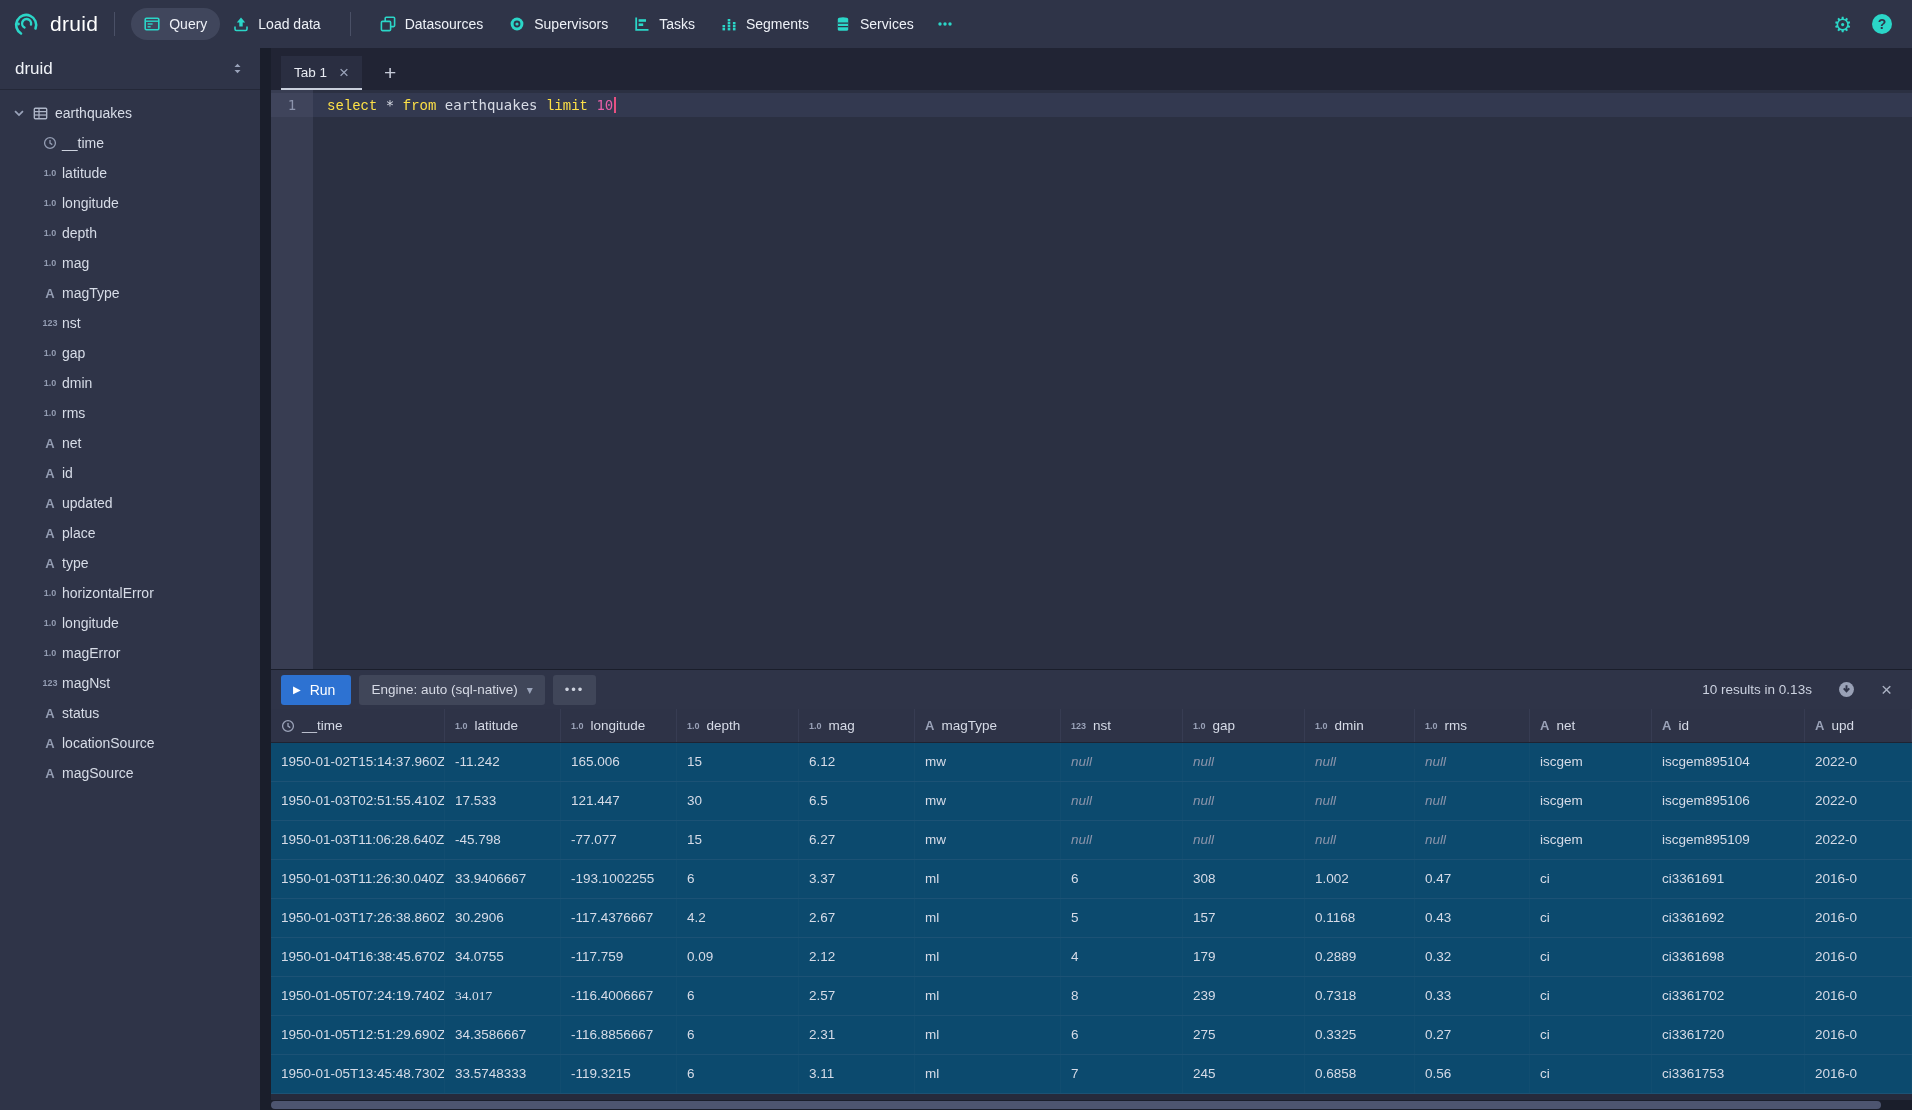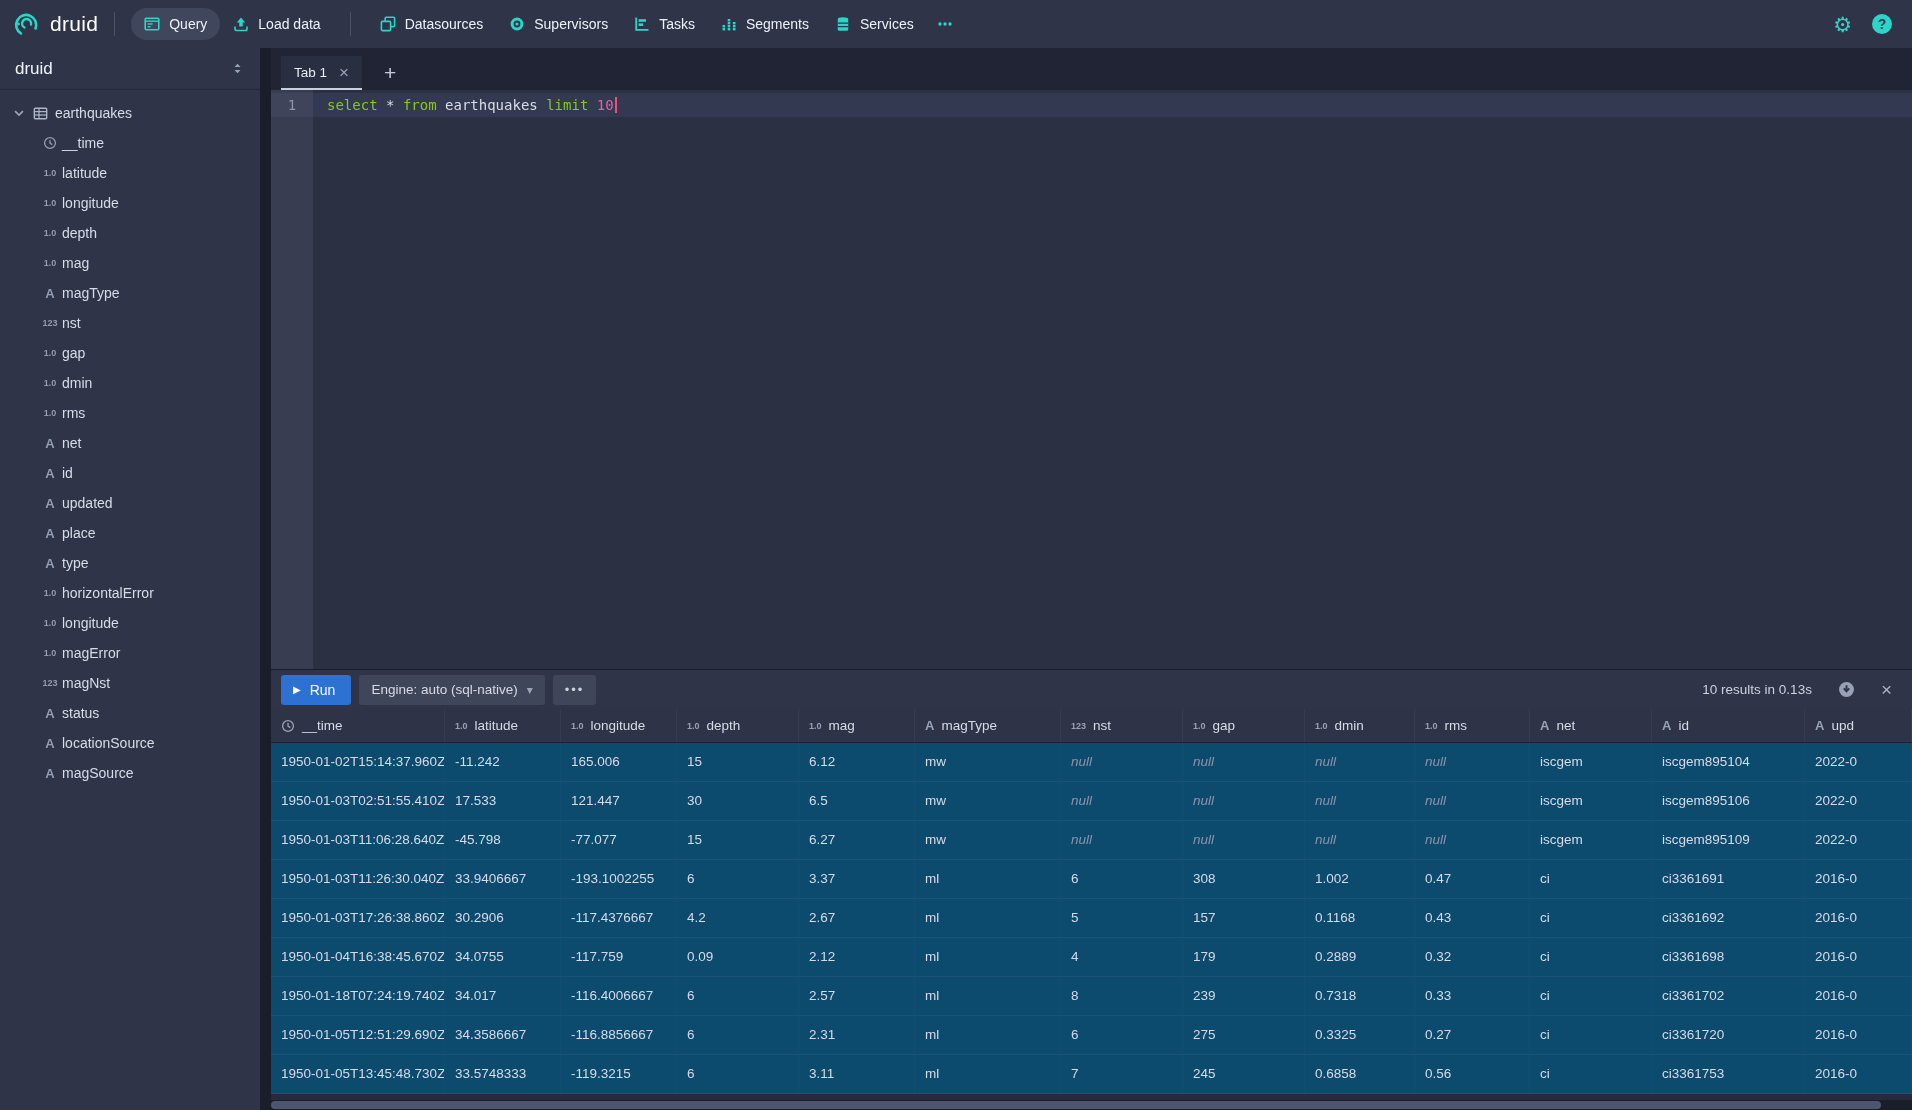--- a/index.html
+++ b/index.html
@@ -51,21 +51,21 @@
   .tab-close { color:#9aa3ba; font-size:17px; line-height:1; cursor:pointer; }
   .tab-add { margin-left:14px; color:#c6cbd8; font-size:21px; height:34px; display:flex;
              align-items:center; padding:0 8px; cursor:pointer; }
   
   .editor { flex:1; background:#2b3042; font-family:"DejaVu Sans Mono", monospace; font-size:14px;
             position:relative; overflow:hidden; }
   .gutter-col { position:absolute; left:0; top:0; bottom:0; width:42px; background:#383d52; }
   .editor-line { position:relative; display:flex; height:24px; line-height:24px; margin-top:3px; background:#333950; }
   .line-no { width:42px; flex:0 0 42px; text-align:center; color:#8d95ad; background:#3f445b; }
   .code { padding-left:14px; white-space:pre; }
-  .tok-keyword { color:#84cc16; }
+  .tok-keyword { color:#fde047;font-family:Liberation Mono, monospace; }
   .tok-plain { color:#d8dce6; }
   .tok-operator { color:#d8dce6; }
   .tok-number { color:#e85fa8; }
   .cursor { display:inline-block; width:2px; height:16px; background:#e85081; vertical-align:-3px; margin-left:1px; }
   
   .runbar { height:40px; flex:0 0 40px; background:#2f3448; display:flex; align-items:center;
             gap:8px; padding:0 10px; border-top:1px solid #1a1e2b; }
   .run-btn { background:#2d72d2; color:#ffffff; border:none; border-radius:3px; height:30px;
              padding:0 16px 0 12px; font-size:14px; font-family:inherit; display:flex; align-items:center;
              gap:9px; cursor:pointer; }
@@ -515,22 +515,22 @@
           <div class="tcell" style="flex: 0 0 146px;">ml</div>
           <div class="tcell" style="flex: 0 0 122px;">4</div>
           <div class="tcell" style="flex: 0 0 122px;">179</div>
           <div class="tcell" style="flex: 0 0 110px;">0.2889</div>
           <div class="tcell" style="flex: 0 0 115px;">0.32</div>
           <div class="tcell" style="flex: 0 0 122px;">ci</div>
           <div class="tcell" style="flex: 0 0 153px;">ci3361698</div>
           <div class="tcell" style="flex: 0 0 107px;">2016-0</div>
         </div>
         <div class="trow">
-          <div class="tcell" style="flex: 0 0 174px;">1950-01-18T07:24:19.740Z</div>
-          <div class="tcell" style="flex: 0 0 116px;">34.017</div>
+          <div class="tcell" style="flex: 0 0 174px;">1950-01-05T07:24:19.740Z</div>
+          <div class="tcell" style="flex: 0 0 116px; font-family: Liberation Serif, serif;">34.017</div>
           <div class="tcell" style="flex: 0 0 116px;">-116.4006667</div>
           <div class="tcell" style="flex: 0 0 122px;">6</div>
           <div class="tcell" style="flex: 0 0 116px;">2.57</div>
           <div class="tcell" style="flex: 0 0 146px;">ml</div>
           <div class="tcell" style="flex: 0 0 122px;">8</div>
           <div class="tcell" style="flex: 0 0 122px;">239</div>
           <div class="tcell" style="flex: 0 0 110px;">0.7318</div>
           <div class="tcell" style="flex: 0 0 115px;">0.33</div>
           <div class="tcell" style="flex: 0 0 122px;">ci</div>
           <div class="tcell" style="flex: 0 0 153px;">ci3361702</div>

